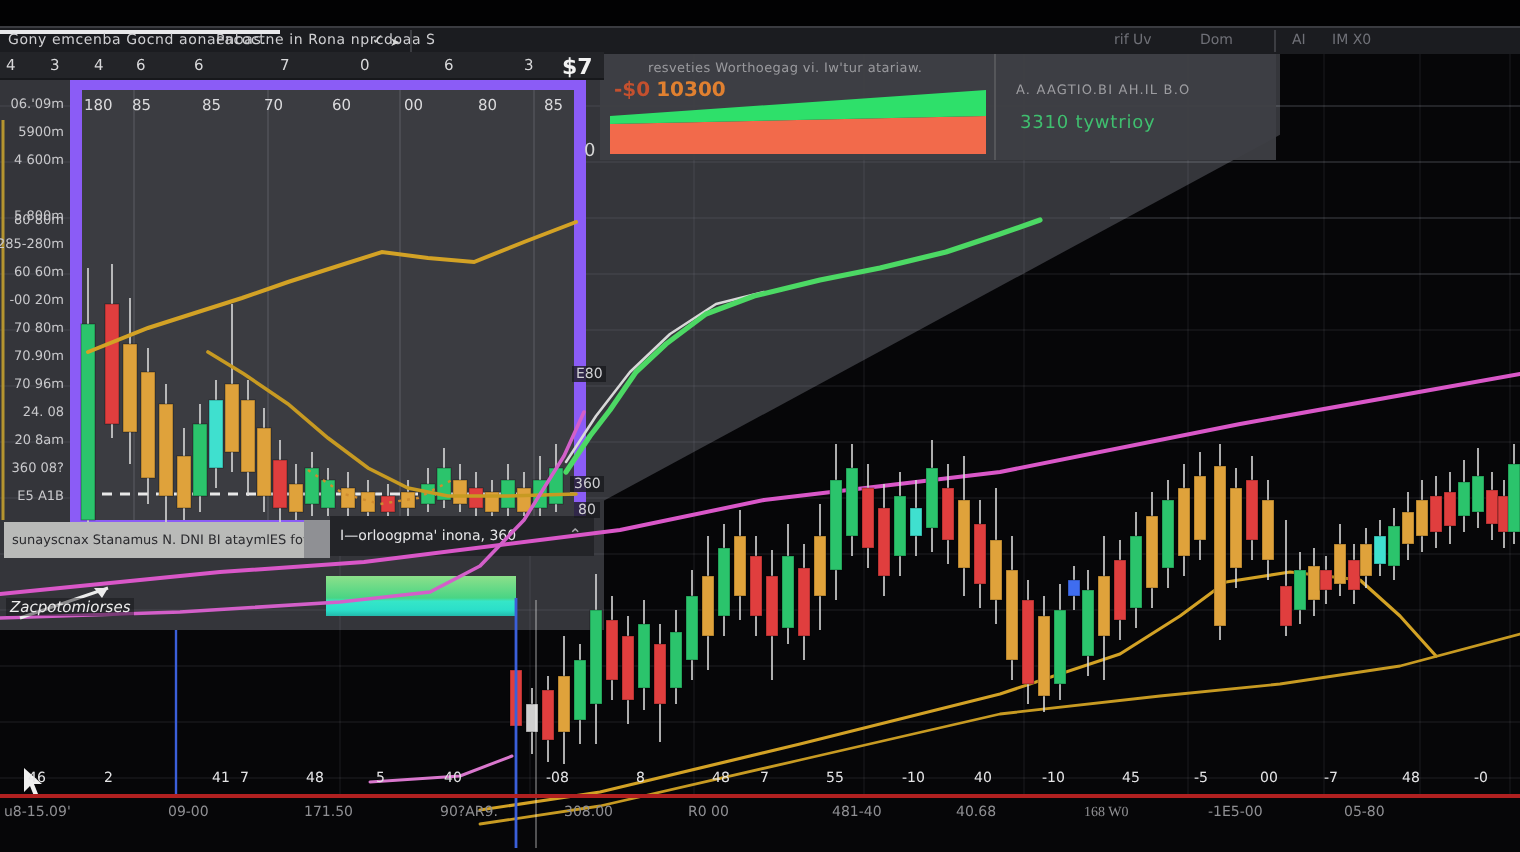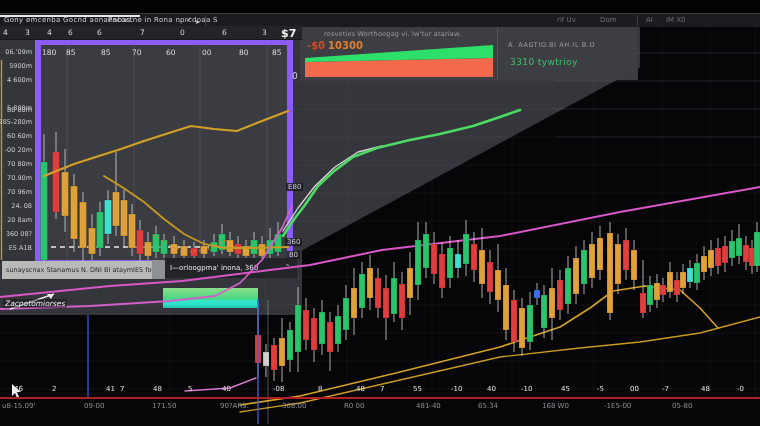--- a/index.html
+++ b/index.html
@@ -428,19 +428,19 @@
       <span style="position: absolute; left: 737px;">-0</span>
     </div>
   <div id="row2">
       <span style="position: absolute; left: 2px;">u8-15.09'</span>
       <span style="position: absolute; left: 84px;">09-00</span>
       <span style="position: absolute; left: 152px;">171.50</span>
       <span style="position: absolute; left: 220px;">90?AR9.</span>
       <span style="position: absolute; left: 282px;">308.00</span>
       <span style="position: absolute; left: 344px;">R0 00</span>
       <span style="position: absolute; left: 416px;">481-40</span>
-      <span style="position: absolute; left: 478px;">65.34</span>
-      <span style="position: absolute; left: 542px;">168 W0</span>
+      <span style="position: absolute; left: 478px;">40.68</span>
+      <span style="position: absolute; left: 542px; font-family: Liberation Serif, serif;">168 W0</span>
       <span style="position: absolute; left: 604px;">-1E5-00</span>
       <span style="position: absolute; left: 672px;">05-80</span>
     </div>
 
 </div>
 
 </body></html>

